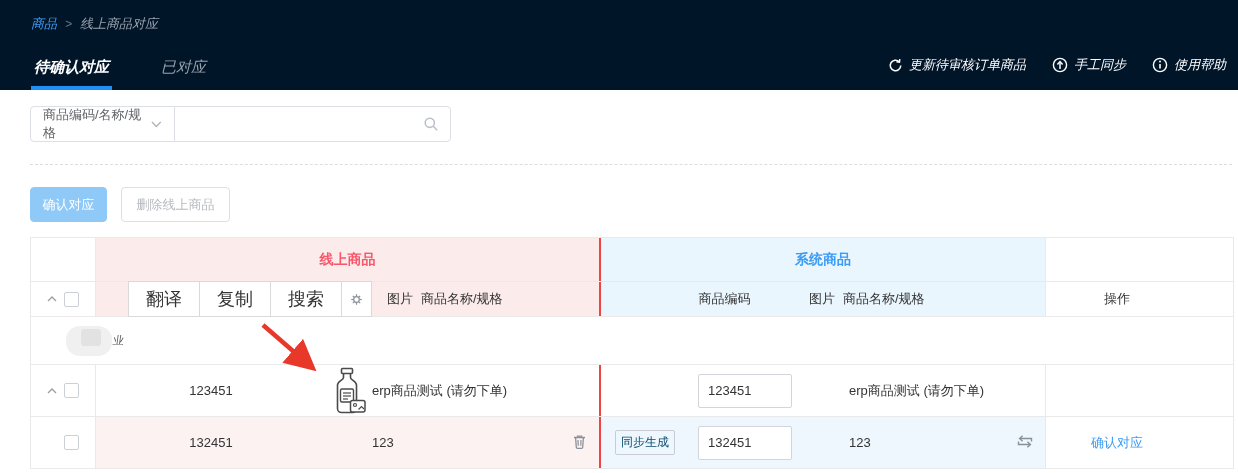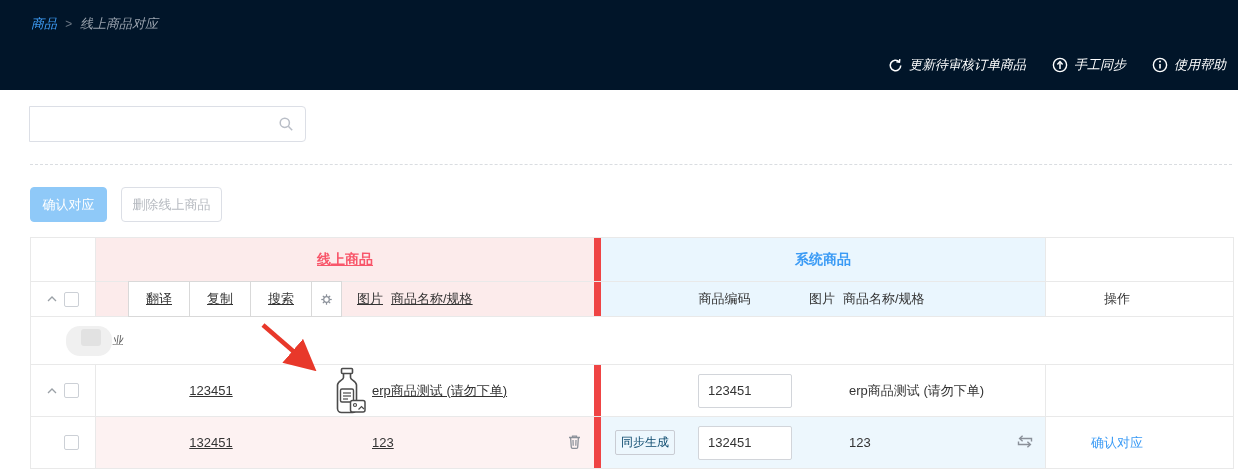--- a/index.html
+++ b/index.html
@@ -35,39 +35,39 @@
   .search-box input { flex:1; border:none; outline:none; height:100%; padding:0 10px; font-size:13px; background:transparent; }
   .search-box .mag { margin-right:11px; }
 
   
   .divider { margin:22px 6px 0 30px; border-top:1px dashed #dadde1; height:0; }
 
   
   .toolbar { margin:22px 0 0 30px; display:flex; gap:14px; }
   .btn { height:35px; border-radius:4px; font-size:13px; display:flex; align-items:center; justify-content:center; cursor:pointer; }
   .btn-confirm { width:77px; background:#8fc9f8; color:#fff; border:1px solid #8fc9f8; }
-  .btn-delete  { width:101px; background:#fff; color:#b6bac0; border:1px solid #dcdfe6; }
+  .btn-delete  { width:109px; background:#fff; color:#b6bac0; border:1px solid #dcdfe6; }
 
   
   .tbl { width:1204px; margin:15px 0 0 30px; border:1px solid #e9e9e9; border-bottom:none; font-size:13px; color:#333; }
   .trow { display:flex; border-bottom:1px solid #e9e9e9; background:#fff; }
   .c1 { width:65px;  border-right:1px solid #e9e9e9; display:flex; align-items:center; justify-content:center; gap:7px; background:#fff; }
-  .c2 { width:505px; border-right:7px solid #ef4444; display:flex; align-items:center; position:relative;text-decoration:underline; }
+  .c2 { width:505px; border-right:2px solid #ef4444; display:flex; align-items:center; position:relative; }
   .c3 { width:445px; border-right:1px solid #e9e9e9; display:flex; align-items:center; position:relative; }
   .c4 { width:142px; display:flex; align-items:center; justify-content:center; }
   .grow { height:44px; }
   .ghead { justify-content:center; font-weight:bold; font-size:14px; }
   .ghead-online { background:#fcebeb; color:#f8566a; }
   .ghead-system { background:#eaf6fe; color:#3b9bf5; }
   .subrow { height:35px; }
   .sub-online { background:#fcebeb; }
   .sub-system { background:#eaf6fe; }
   .toolcluster { display:flex; margin-left:32px; }
   .tbtn { height:36px; padding:0 17px; background:#fff; border:1px solid #d9d9d9; display:flex; align-items:center;
-          font-size:13px; color:#333; cursor:pointer; }
+          font-size:18px; color:#333; cursor:pointer; }
   .tbtn + .tbtn { margin-left:-1px; }
   .tbtn.gearbtn { padding:0 7px; }
   .lbl-img  { margin-left:15px; }
   .lbl-name { margin-left:8px; }
   .sub-code { width:200px; text-align:center;padding-left:47px; }
   .sub-syslabels { padding-left:8px; display:flex; }
   .store-row { height:48px; display:flex; align-items:center; padding-left:35px; border-bottom:1px solid #e9e9e9; background:#fff; }
   .blob { width:46px; height:30px; background:#f0f0f0; border-radius:14px; position:relative; }
   .blob i { position:absolute; left:15px; top:3px; width:20px; height:17px; background:#e2e2e2; border-radius:3px; }
   .store-glyph { font-size:11px; color:#555; margin-left:1px; transform:skewX(-8deg); }
@@ -93,20 +93,24 @@
 </style>
 </head>
 <body>
 
 <div class="app-header">
   <div class="breadcrumb">
     <span class="bc-root">商品</span>
     <span class="bc-sep">&gt;</span>
     <span class="bc-cur">线上商品对应</span>
   </div>
+  <div class="tabs">
+    <div class="tab active">待确认对应</div>
+    <div class="tab">已对应</div>
+  </div>
   <div class="header-actions">
     <div class="h-act">
       <svg width="15" height="15" viewBox="0 0 16 16">
         <path d="M13.6,8 A5.6,5.6 0 1 1 12,4" fill="none" stroke="#fff" stroke-width="1.6"></path>
         <polyline points="12.6,1.2 12.2,4.4 9,4" fill="none" stroke="#fff" stroke-width="1.6"></polyline>
       </svg>
       <span>更新待审核订单商品</span>
     </div>
     <div class="h-act">
       <svg width="16" height="16" viewBox="0 0 16 16">
@@ -122,20 +126,26 @@
         <line x1="8" y1="7" x2="8" y2="11.4" stroke="#fff" stroke-width="1.6"></line>
         <circle cx="8" cy="4.6" r="1" fill="#fff"></circle>
       </svg>
       <span>使用帮助</span>
     </div>
   </div>
 </div>
 
 <div class="filter-bar">
   <div class="f-right">
+    <div class="sel sel-searchtype">
+      <span>商品编码/名称/规格</span>
+      <svg width="11" height="7" viewBox="0 0 11 7">
+        <polyline points="1,1 5.5,5.5 10,1" fill="none" stroke="#b0b4bb" stroke-width="1.4"></polyline>
+      </svg>
+    </div>
     <div class="search-box">
       <input type="text" placeholder="" style="">
       <svg class="mag" width="16" height="16" viewBox="0 0 16 16">
         <circle cx="6.8" cy="6.8" r="4.6" fill="none" stroke="#b9bec7" stroke-width="1.5"></circle>
         <line x1="10.3" y1="10.3" x2="14.2" y2="14.2" stroke="#b9bec7" stroke-width="1.5"></line>
       </svg>
     </div>
   </div>
 </div>
 

